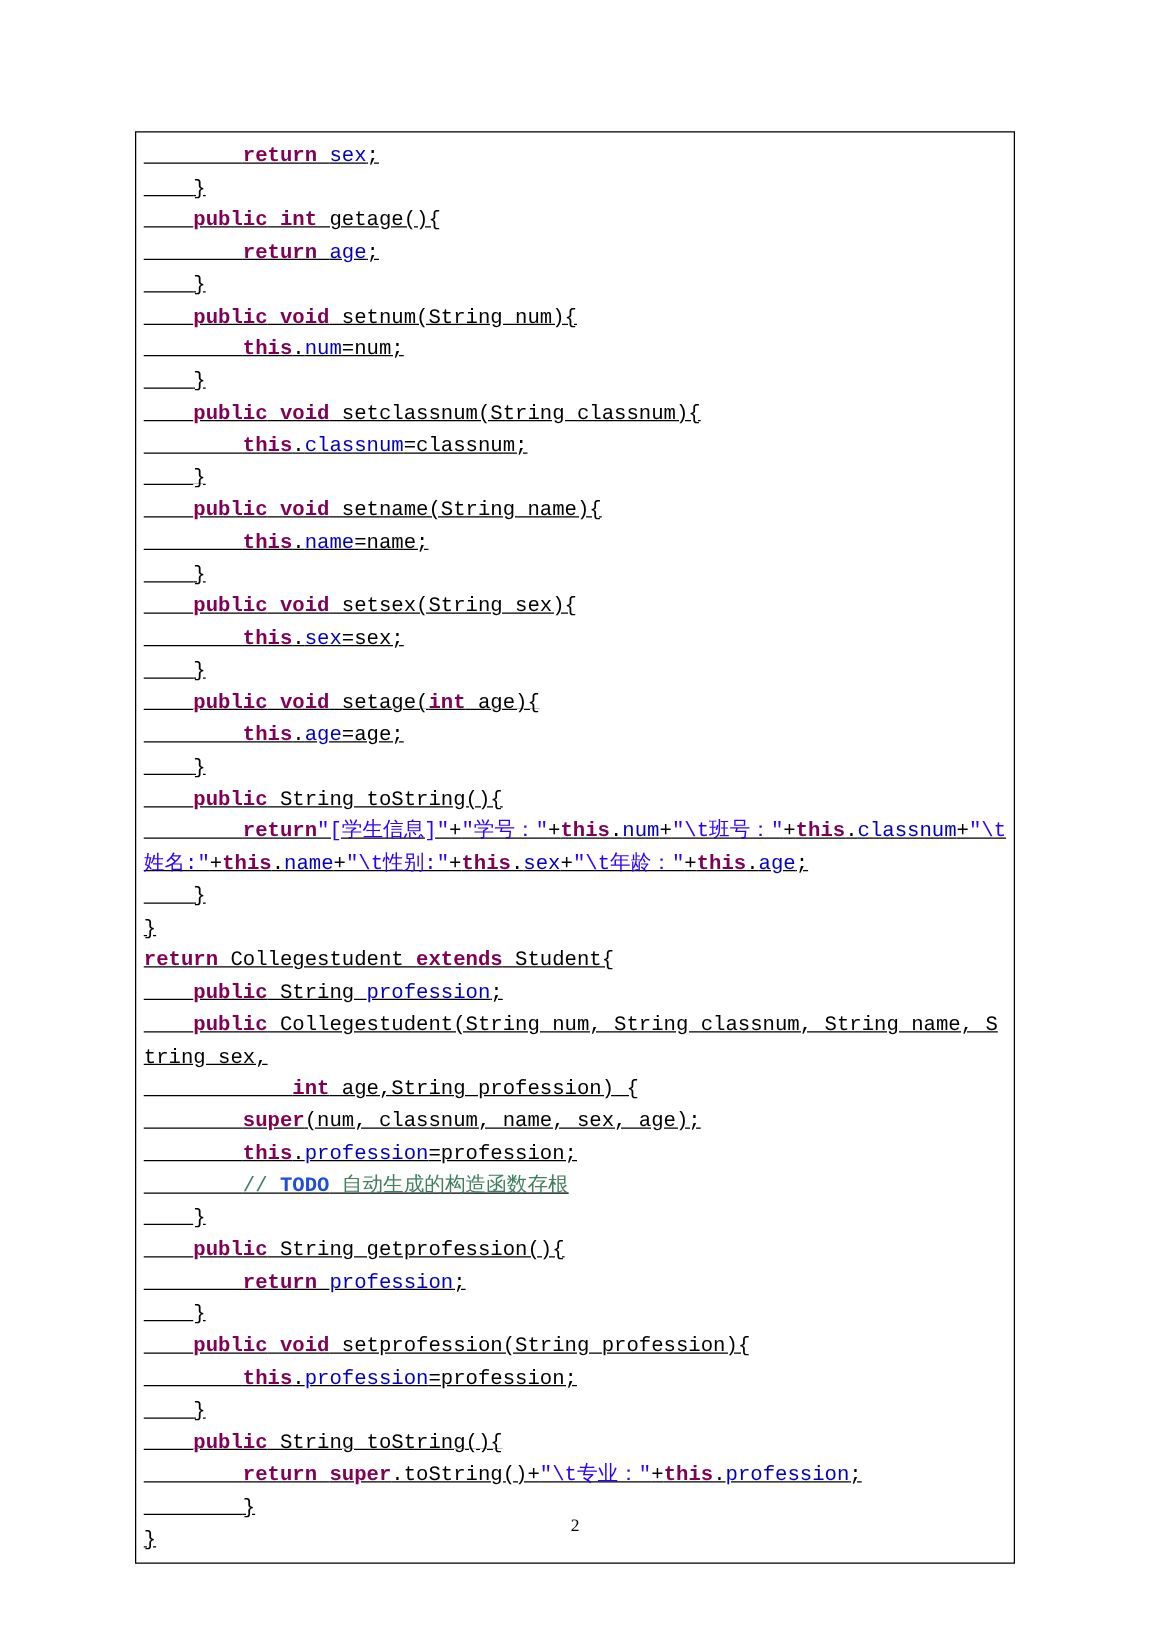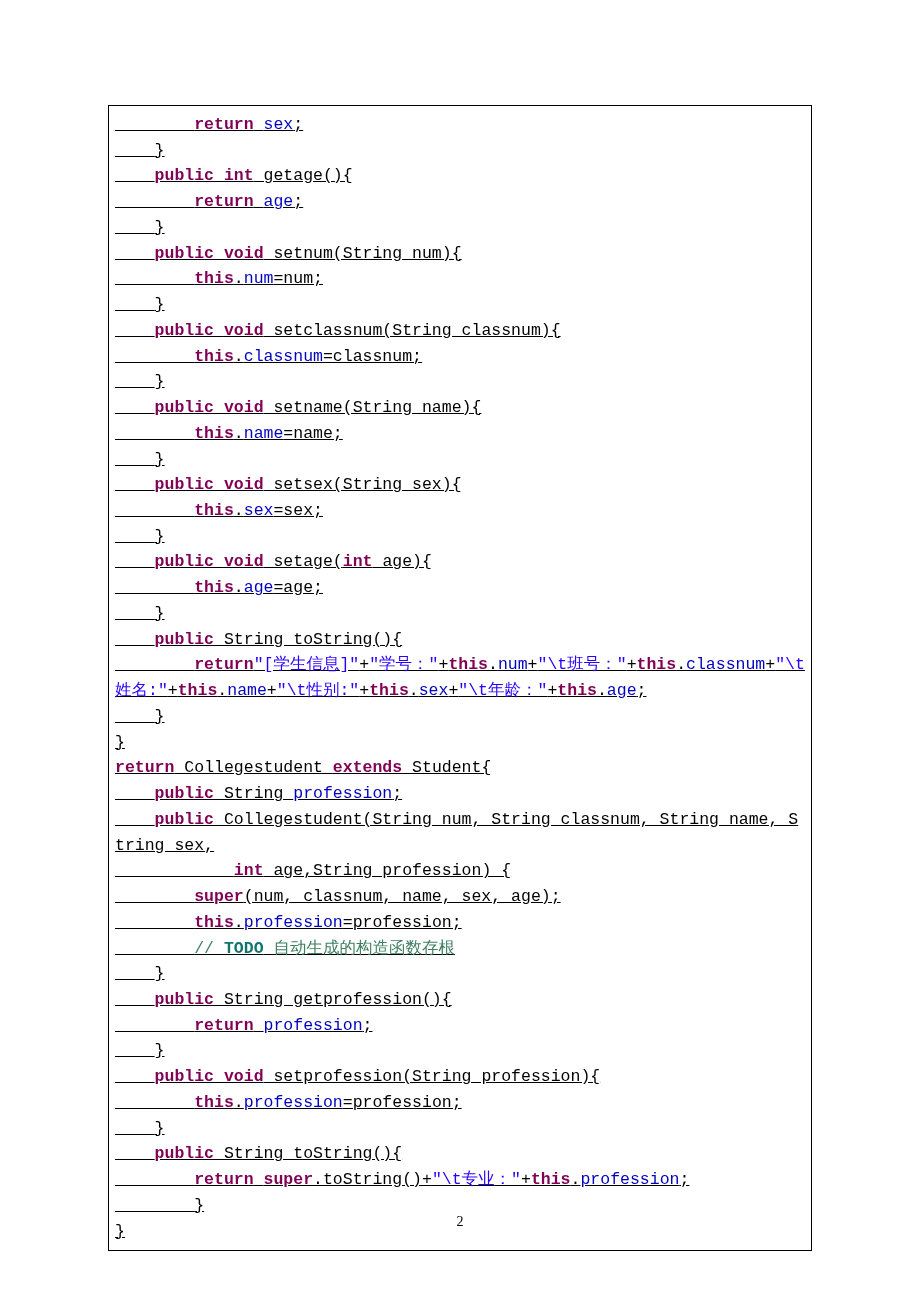--- a/index.html
+++ b/index.html
@@ -23,21 +23,21 @@
   .code-box pre {
     font-family: Consolas, "Courier New", monospace;
     white-space: pre-wrap;
     word-break: break-all;
     margin: 0;
   }
   .kw { color: #7f0055; font-weight: bold; }
   .fld { color: #0000c0; }
   .str { color: #2a00ff; }
   .cmt { color: #3f7f5f; }
-  .todo { color: #0f766e; font-weight: bold; }
+  .todo { color: #1d4ed8; font-weight: bold; }
   .page-num {
     position: absolute;
     bottom: 72px;
     left: 0;
     right: 0;
     text-align: center;
     font-family: "Times New Roman", serif;
     font-size: 14px;
   }
 </style>

